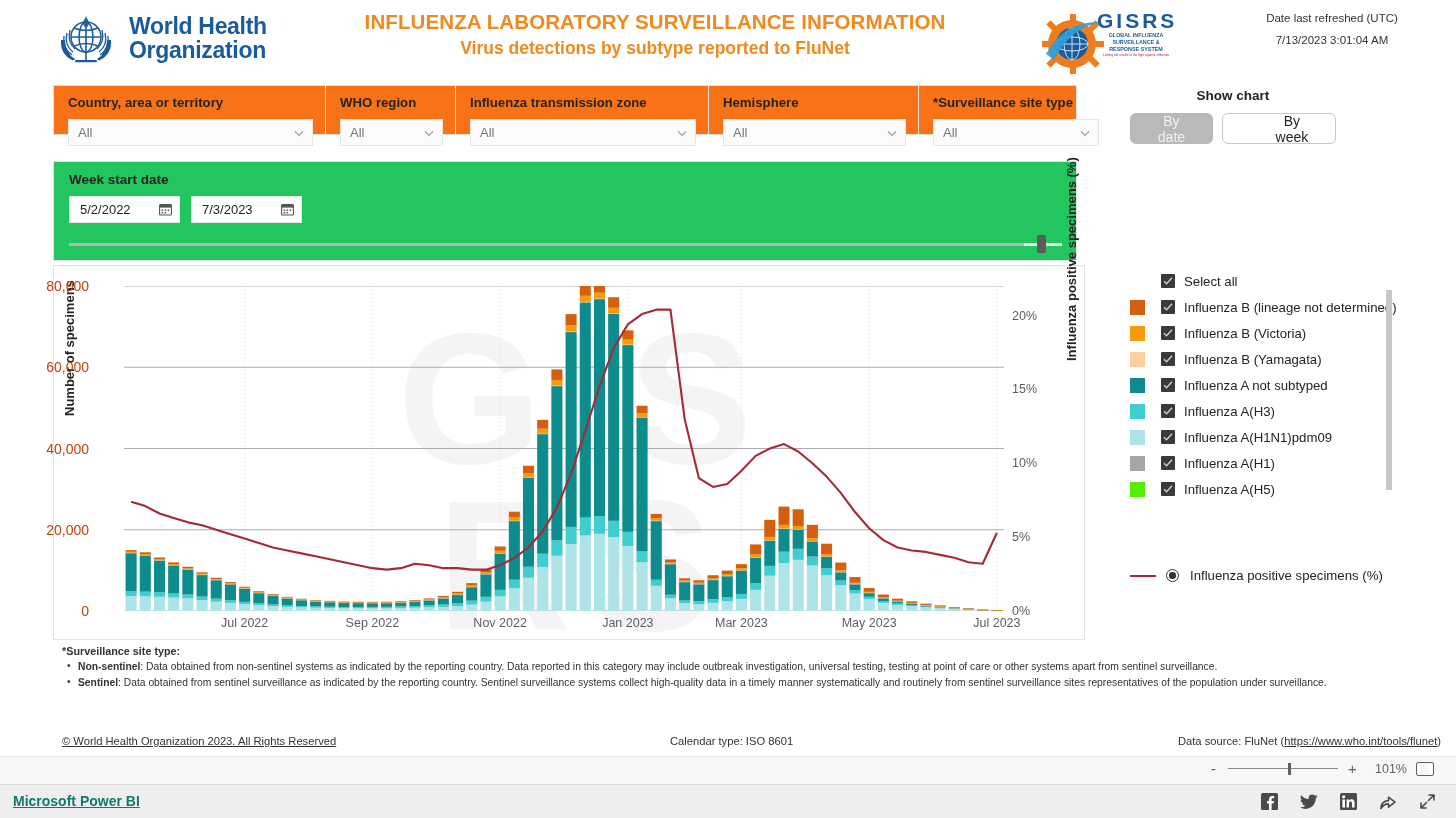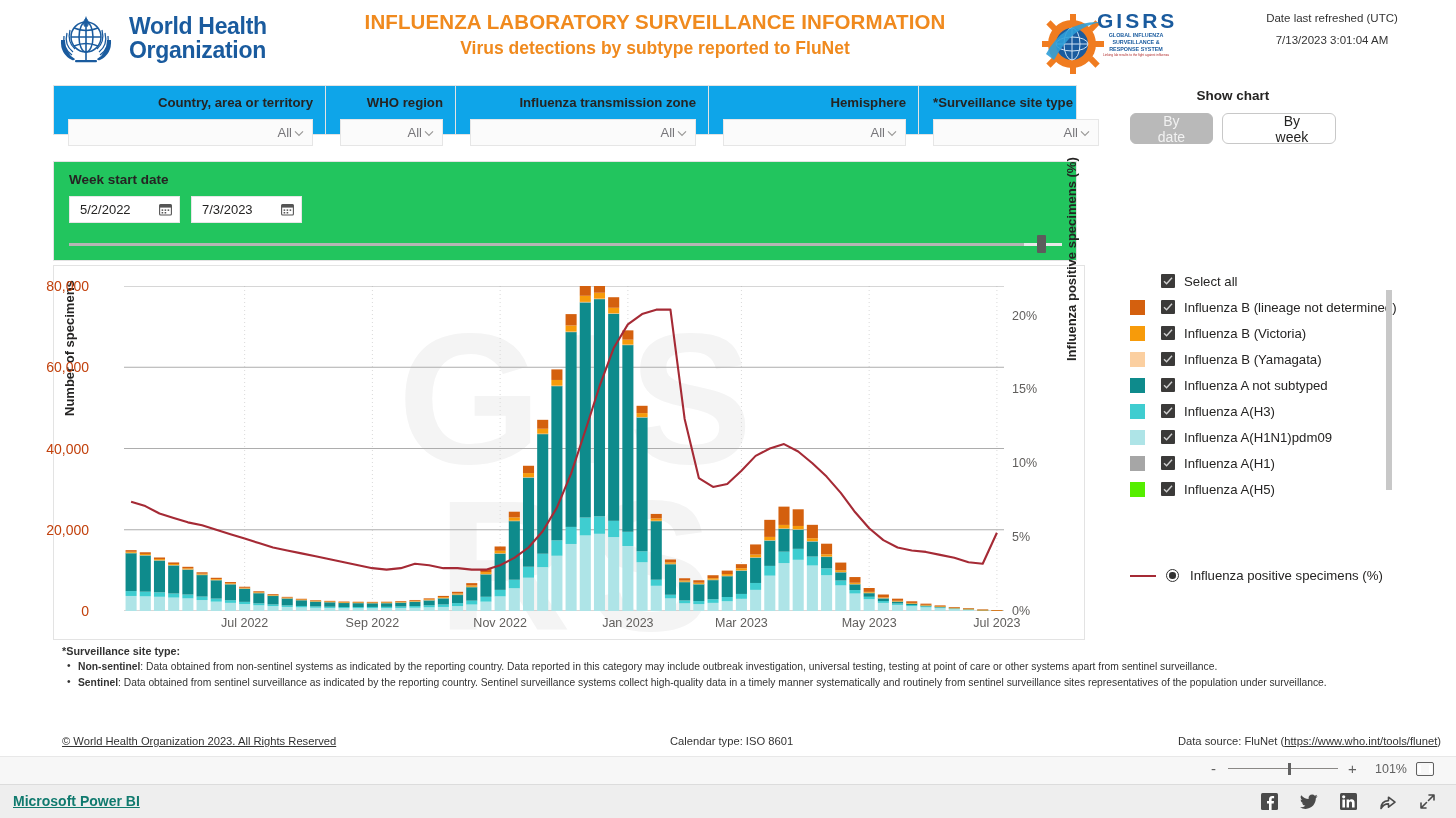--- a/index.html
+++ b/index.html
@@ -29,21 +29,21 @@
   .gisrs-main { color:#1a5b9e; font-weight:bold; font-size:21px; letter-spacing:3px; line-height:1; }
   .gisrs-sub { color:#1a5b9e; font-size:5.4px; font-weight:bold; text-align:center; line-height:1.25; width:78px; margin-top:1px; }
   .gisrs-tag { color:#b02a2a; font-size:3.2px; text-align:center; width:78px; margin-top:1px; }
 
   .refresh { position:absolute; left:1232px; top:12px; width:200px; text-align:center; color:#333; }
   .refresh-lbl { font-size:11.5px; }
   .refresh-val { font-size:11.5px; margin-top:10px; }
 
   
   .filters { position:absolute; left:53px; top:85px; width:1024px; height:50px;
-             background:#0ea5e9; border:1px solid #e3e3e3; display:flex;text-align:right; }
+             background:#f97316; border:1px solid #e3e3e3; display:flex; }
   .filter { position:relative; height:100%; padding:9px 12px 0 14px; border-right:1px solid #e3e3e3; }
   .filter:last-child { border-right:none; }
   .filter-label { font-weight:bold; font-size:13.2px; color:#252423; white-space:nowrap; }
   .filter-select { margin-top:9px; height:27px; border:1px solid #e6e6e6; background:#fbfbfb;
                    display:flex; align-items:center; padding:0 6px 0 9px; color:#77767a; font-size:13px; }
   .filter-select .val { flex:1; }
   .chev { width:14px; height:14px; flex:0 0 auto; opacity:.62; }
 
   .f1 { width:272px; } .f1 .filter-select { width:245px; }
   .f2 { width:130px; } .f2 .filter-select { width:103px; }

